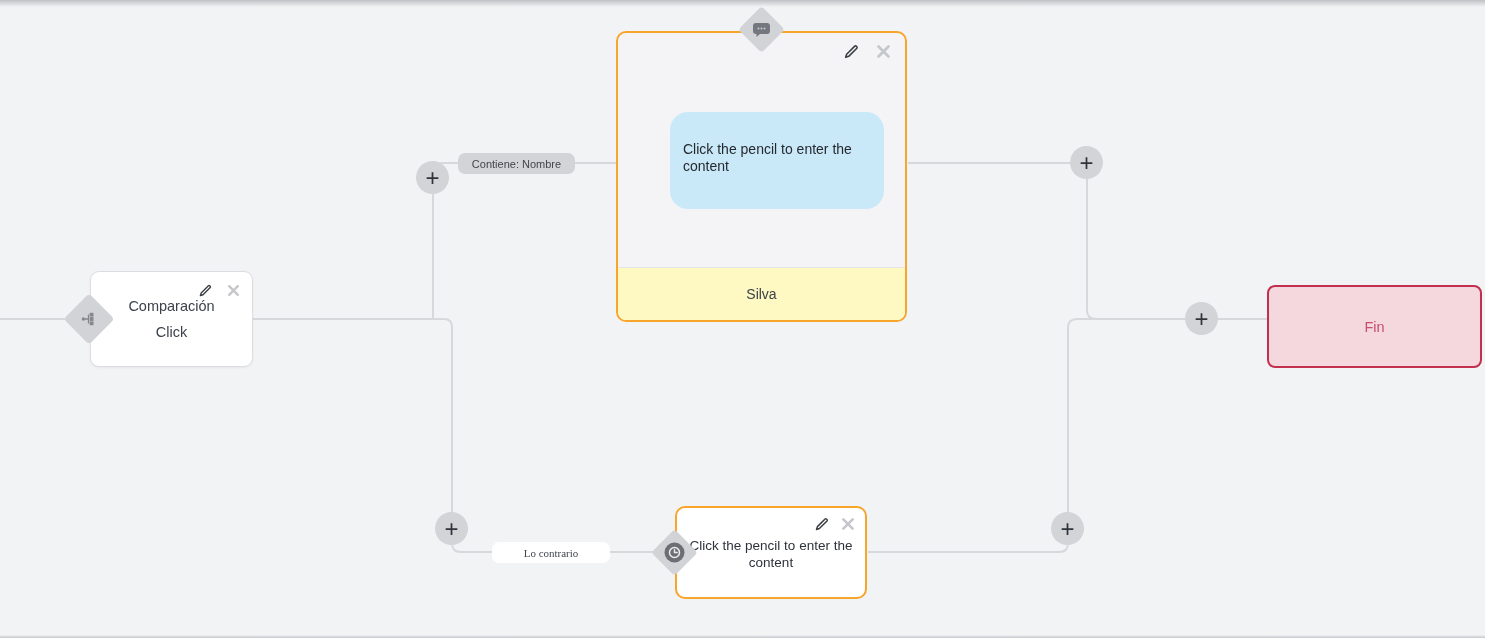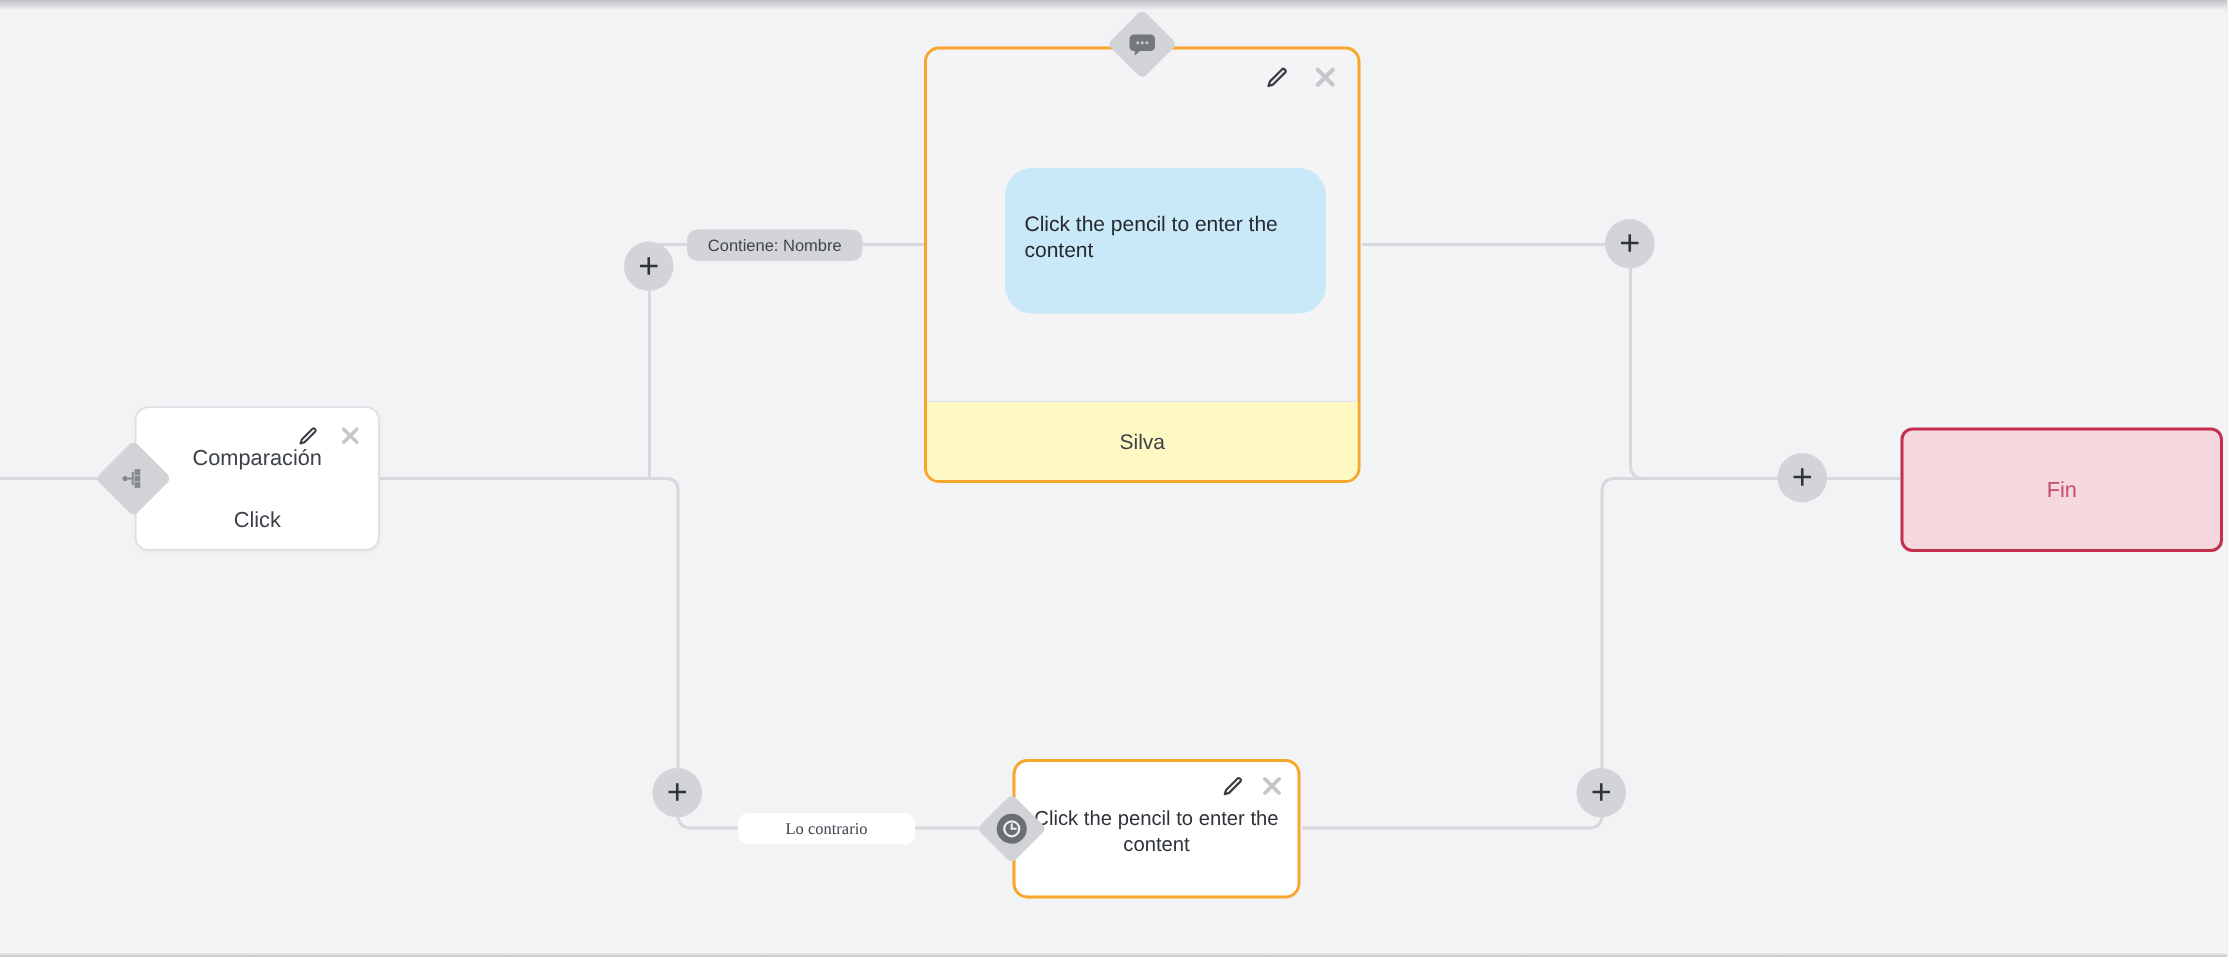--- a/index.html
+++ b/index.html
@@ -15,21 +15,21 @@
     background:linear-gradient(rgba(150,152,158,0),rgba(150,152,158,.5));}
   svg.edges{position:absolute;inset:0;z-index:0;}
   svg.edges path{stroke:#d7d8dc;stroke-width:2;fill:none;}
 
   .node{position:absolute;z-index:2;}
   .node-condition{
     left:90px;top:271px;width:163px;height:96px;background:#ffffff;
     border:1px solid #dcdde1;border-radius:9px;
     box-shadow:0 1px 3px rgba(0,0,0,.05);
   }
-  .node-condition .lines{display:flex;flex-direction:column;gap:25px;
+  .node-condition .lines{display:flex;flex-direction:column;gap:10px;
     padding-top:26px;text-align:center;font-size:14.5px;color:#3c414a;}
 
   .node-message{
     left:616px;top:31px;width:291px;height:291px;background:#f4f4f6;
     border:2px solid #f7a52b;border-radius:10px;
   }
   .bubble{
     position:absolute;left:52px;top:79px;width:214px;height:97px;
     background:#cae9f8;border-radius:18px;padding:29px 13px 10px 13px;
     font-size:14px;line-height:1.2;color:#25292f;

